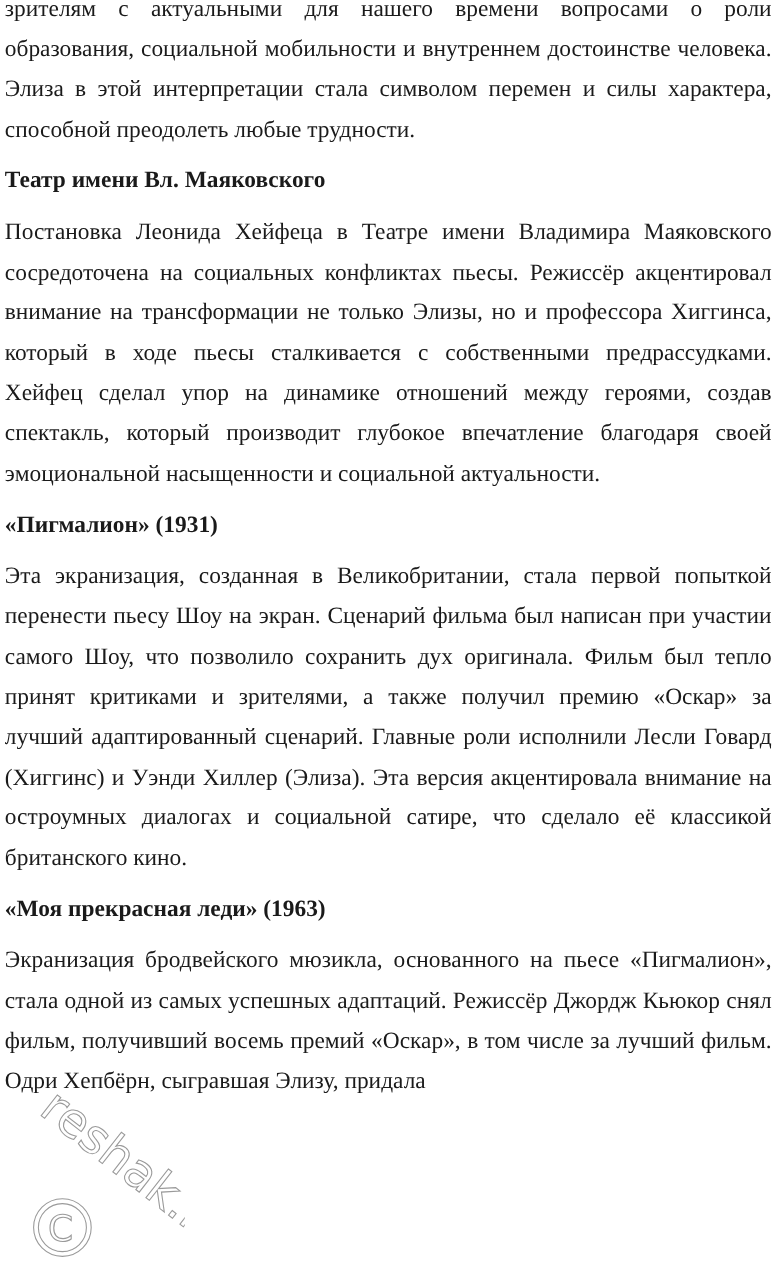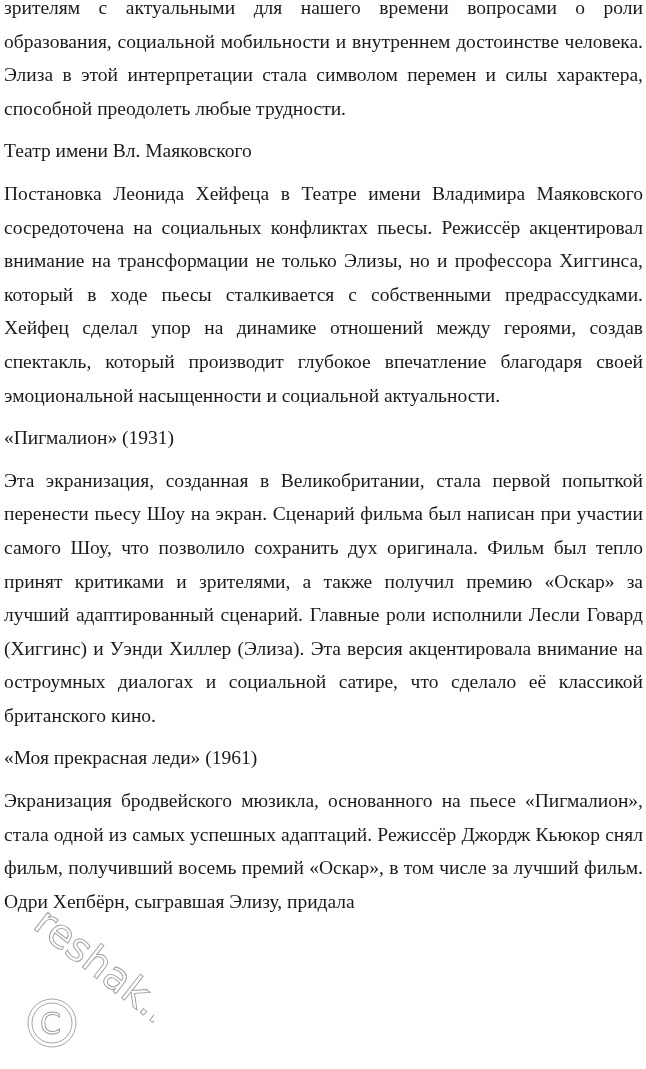--- a/index.html
+++ b/index.html
@@ -23,21 +23,21 @@
       line-height: 33.6px;
       color: #1a1a1a;
     }
     .para {
       margin: 0 0 9px 0;
       text-align: justify;
       text-align-last: left;
     }
     .heading {
       margin: 0 0 9px 0;
-      font-weight: normal;
+      font-weight: bold;
       text-align: left;
     }
     .watermark {
       position: absolute;
       left: -6px;
       top: 905px;
       width: 160px;
       height: 170px;
       pointer-events: none;
     }
@@ -48,21 +48,21 @@
   </style>
 </head>
 <body>
 
 <div class="page">
   <p class="para">зрителям с актуальными для нашего времени вопросами о роли образования, социальной мобильности и внутреннем достоинстве человека. Элиза в этой интерпретации стала символом перемен и силы характера, способной преодолеть любые трудности.</p>
   <p class="heading">Театр имени Вл. Маяковского</p>
   <p class="para">Постановка Леонида Хейфеца в Театре имени Владимира Маяковского сосредоточена на социальных конфликтах пьесы. Режиссёр акцентировал внимание на трансформации не только Элизы, но и профессора Хиггинса, который в ходе пьесы сталкивается с собственными предрассудками. Хейфец сделал упор на динамике отношений между героями, создав спектакль, который производит глубокое впечатление благодаря своей эмоциональной насыщенности и социальной актуальности.</p>
   <p class="heading">«Пигмалион» (1931)</p>
   <p class="para">Эта экранизация, созданная в Великобритании, стала первой попыткой перенести пьесу Шоу на экран. Сценарий фильма был написан при участии самого Шоу, что позволило сохранить дух оригинала. Фильм был тепло принят критиками и зрителями, а также получил премию «Оскар» за лучший адаптированный сценарий. Главные роли исполнили Лесли Говард (Хиггинс) и Уэнди Хиллер (Элиза). Эта версия акцентировала внимание на остроумных диалогах и социальной сатире, что сделало её классикой британского кино.</p>
-  <p class="heading">«Моя прекрасная леди» (1961)</p>
+  <p class="heading">«Моя прекрасная леди» (1963)</p>
   <p class="para">Экранизация бродвейского мюзикла, основанного на пьесе «Пигмалион», стала одной из самых успешных адаптаций. Режиссёр Джордж Кьюкор снял фильм, получивший восемь премий «Оскар», в том числе за лучший фильм. Одри Хепбёрн, сыгравшая Элизу, придала</p>
 </div>
 
 <div class="watermark">
   <svg viewBox="0 0 160 170" xmlns="http://www.w3.org/2000/svg">
     <g transform="rotate(38 80 85)" fill="none" stroke="#9a9a9a" stroke-width="0.9">
       <text x="8" y="62" font-family="'DejaVu Sans', sans-serif" font-size="40" fill="none" stroke="#9a9a9a" stroke-width="0.9">reshak.ru</text>
     </g>
     <g fill="none" stroke="#9a9a9a" stroke-width="0.9">
       <circle cx="58" cy="118" r="24"></circle>

